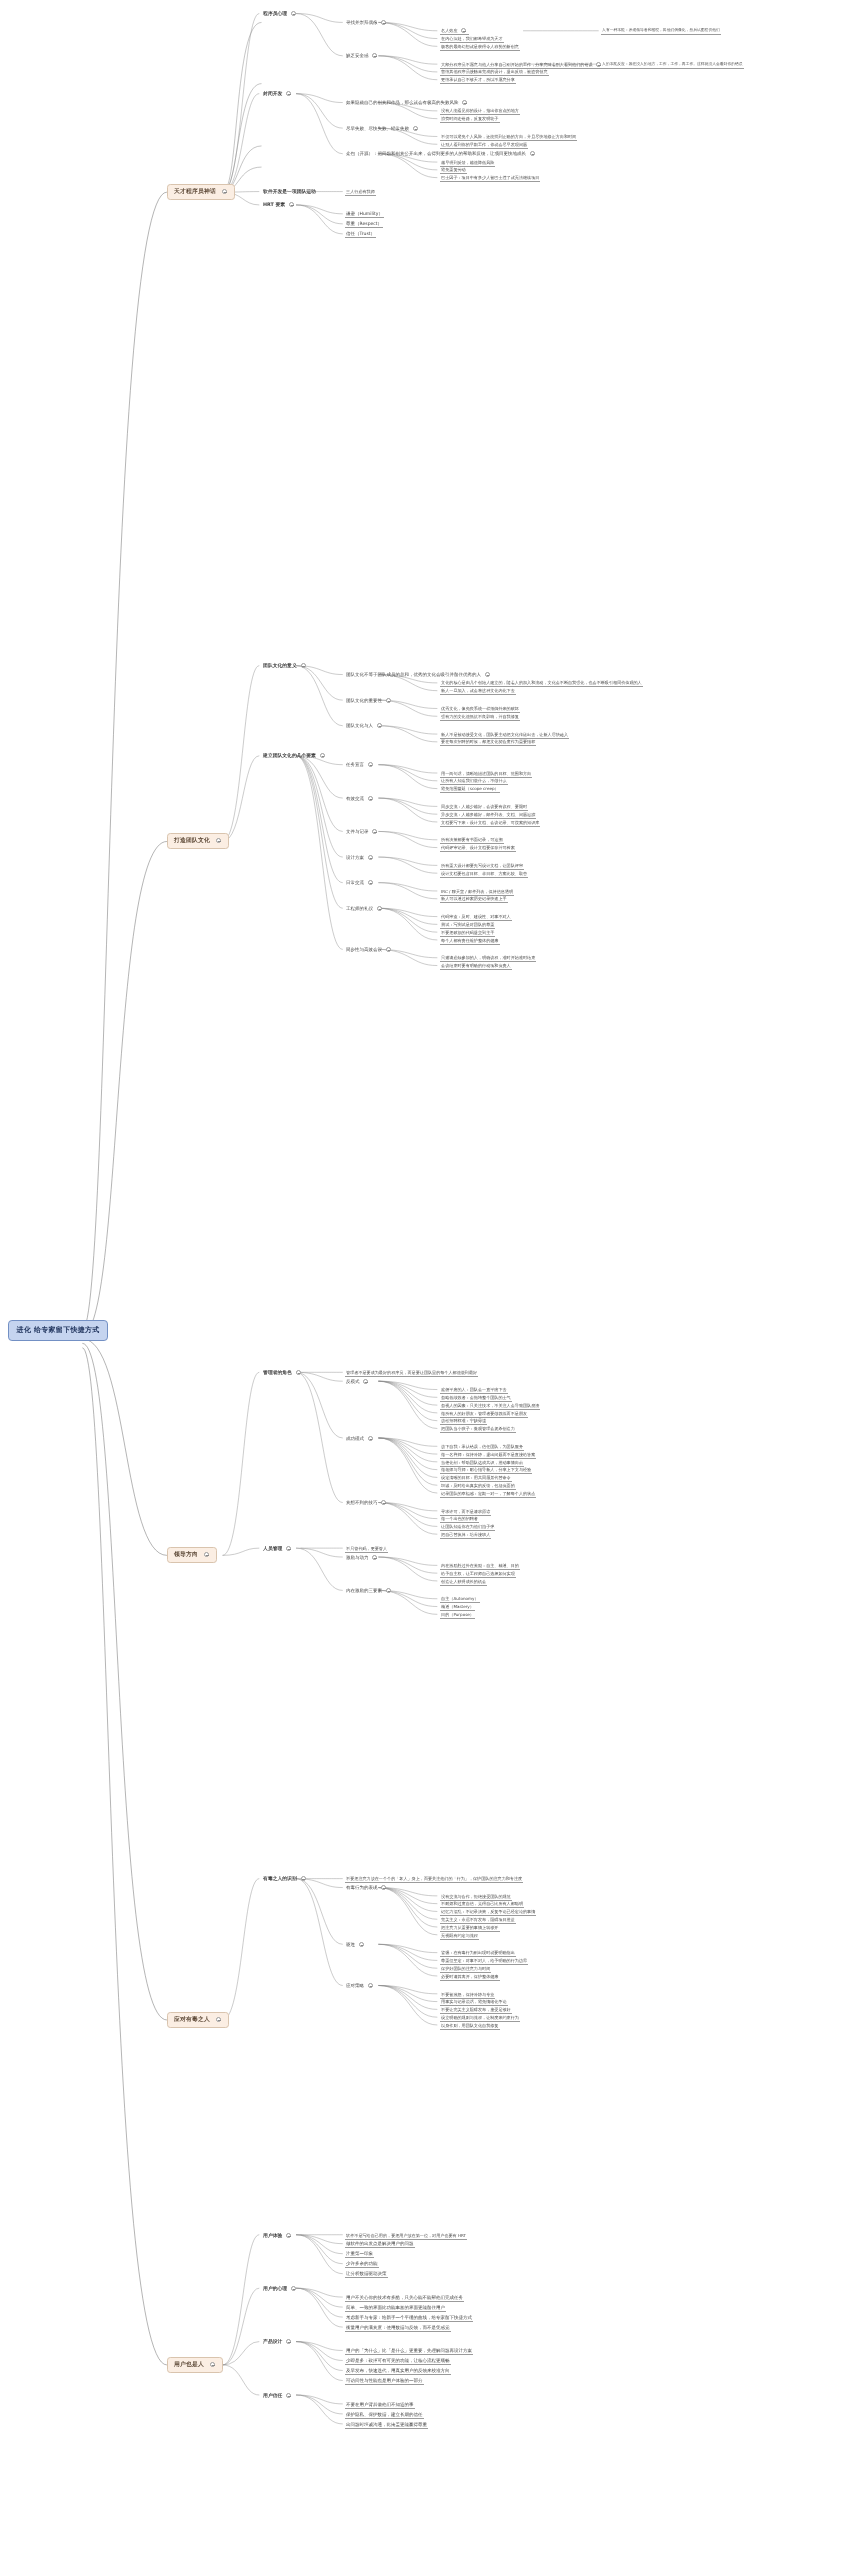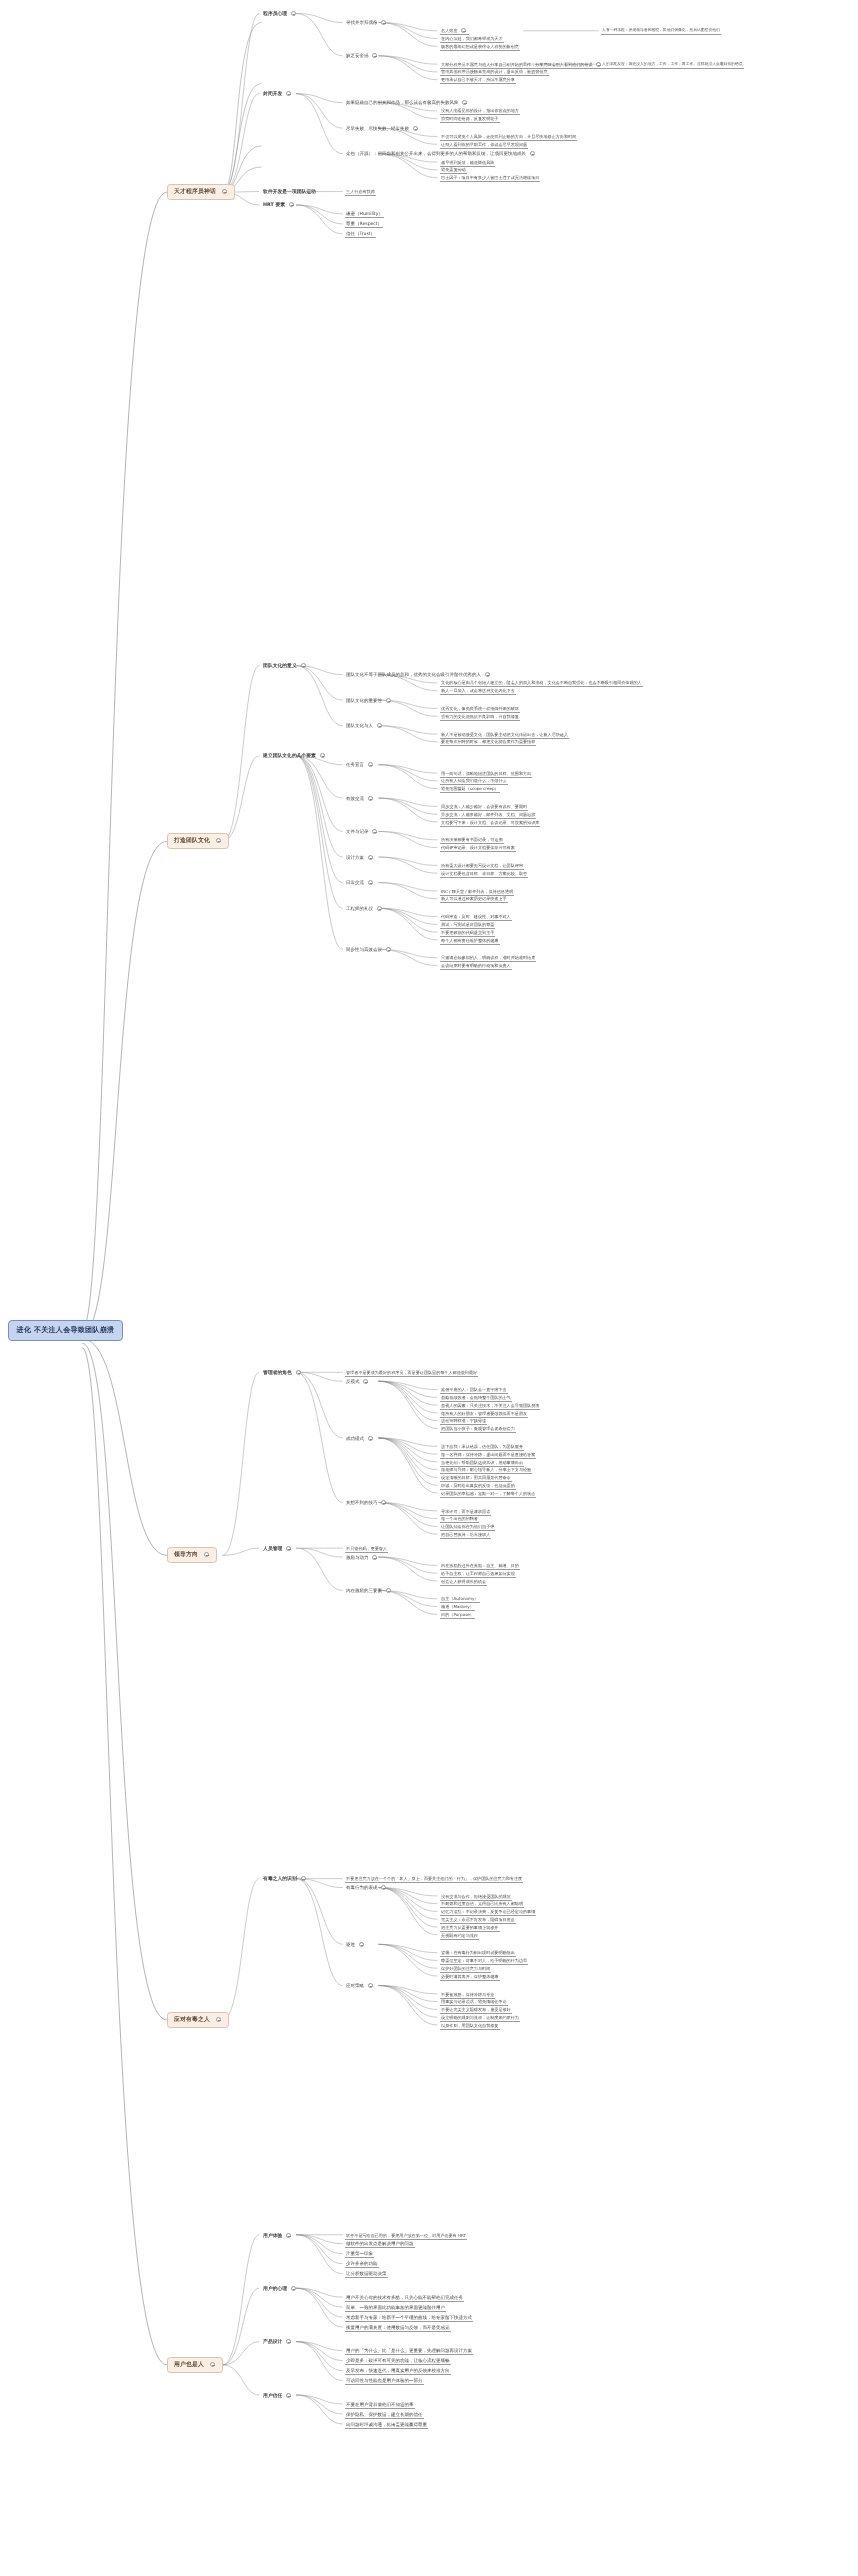--- a/index.html
+++ b/index.html
@@ -197,21 +197,21 @@
       <path d="M532,4208 C 578.2,4208 578.2,4224 616,4224" fill="none" stroke="#8a8a8a" stroke-width="0.8"></path>
       <path d="M532,4208 C 578.2,4208 578.2,4242 616,4242" fill="none" stroke="#8a8a8a" stroke-width="0.8"></path>
       <path d="M532,4208 C 578.2,4208 578.2,4260 616,4260" fill="none" stroke="#8a8a8a" stroke-width="0.8"></path>
       <path d="M532,4208 C 578.2,4208 578.2,4278 616,4278" fill="none" stroke="#8a8a8a" stroke-width="0.8"></path>
       <path d="M400,4250 C 436.3,4250 436.3,4304 466,4304" fill="none" stroke="#8a8a8a" stroke-width="0.8"></path>
       <path d="M532,4304 C 578.2,4304 578.2,4320 616,4320" fill="none" stroke="#8a8a8a" stroke-width="0.8"></path>
       <path d="M532,4304 C 578.2,4304 578.2,4338 616,4338" fill="none" stroke="#8a8a8a" stroke-width="0.8"></path>
       <path d="M532,4304 C 578.2,4304 578.2,4356 616,4356" fill="none" stroke="#8a8a8a" stroke-width="0.8"></path>
     </svg>
 
-  <div class="node root" style="left:7.8px; top:1320px;">进化 不关注人会导致团队崩溃</div>
+  <div class="node root" style="left:7.8px; top:1320px;">进化 给专家留下快捷方式</div>
 
   <div class="node lvl1" style="left:167px; top:184px;">
     <span class="lbl">天才程序员神话</span>
     <span class="toggle"></span>
   </div>
   <div class="node lvl1" style="left:167px; top:833px;">
     <span class="lbl">打造团队文化</span>
     <span class="toggle"></span>
   </div>
   <div class="node lvl1" style="left:167px; top:1547px;">

